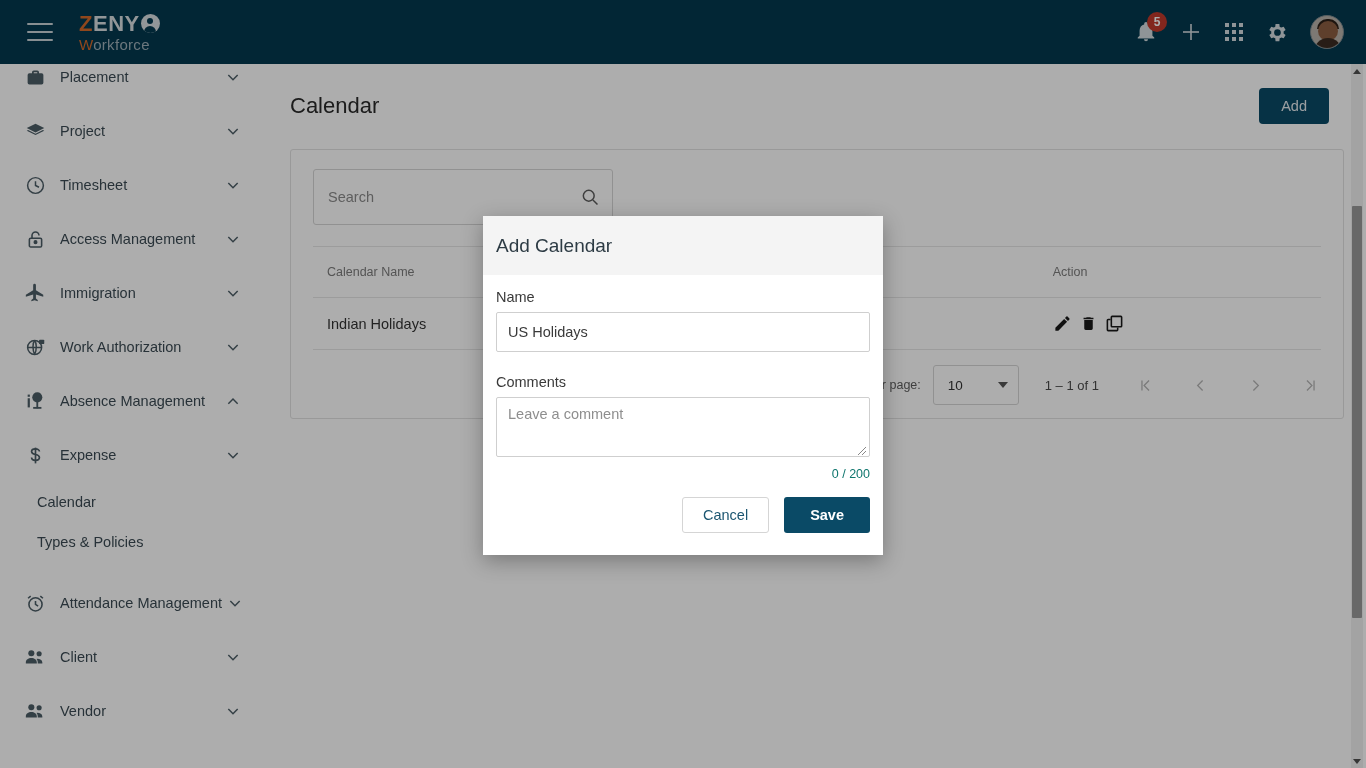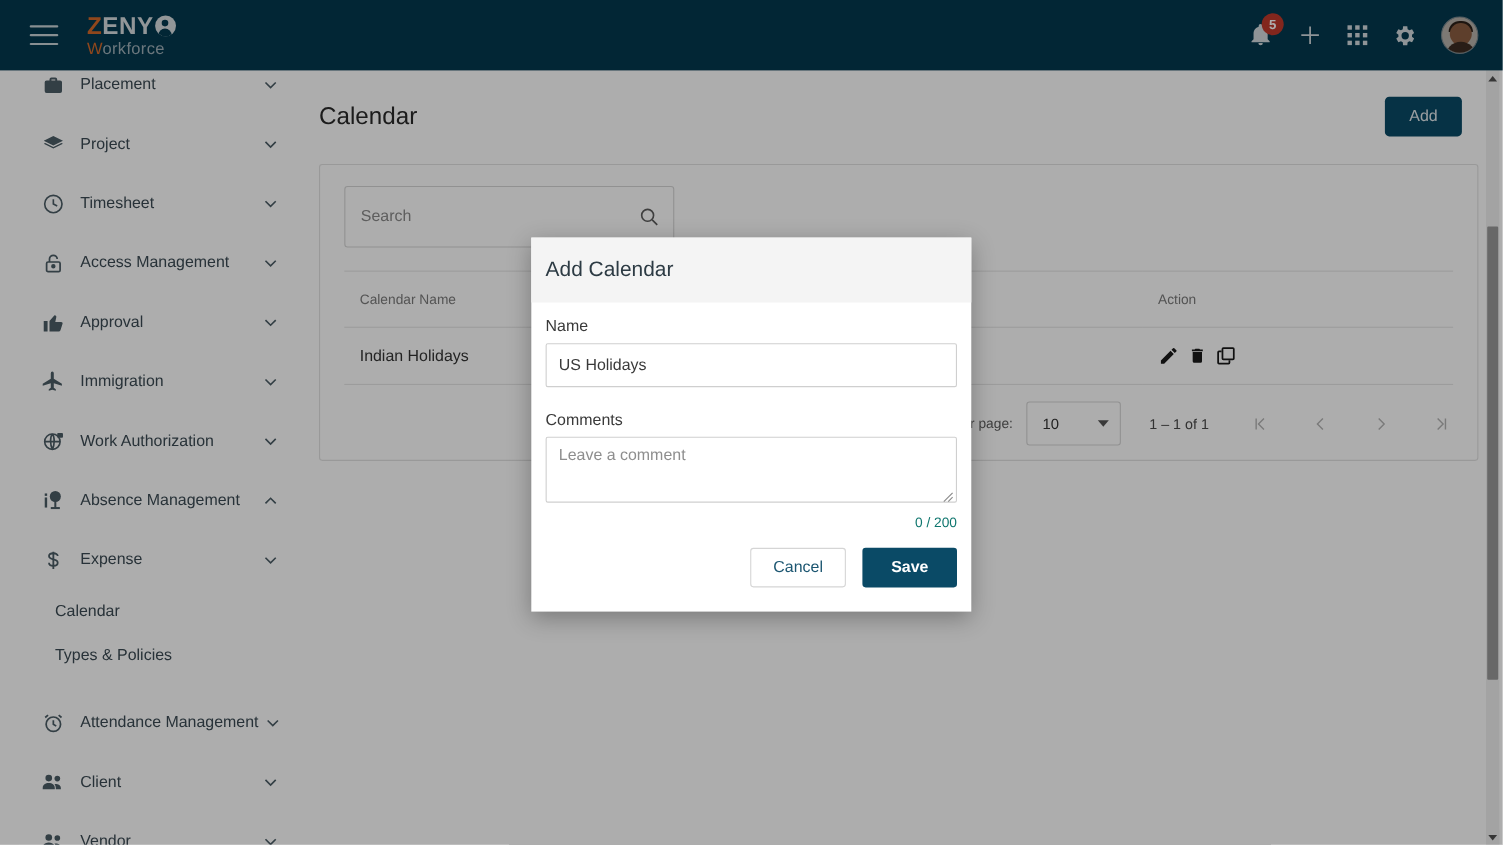--- a/index.html
+++ b/index.html
@@ -78,21 +78,21 @@
     position: absolute; width: 22px; height: 10px; border-radius: 11px 11px 0 0;
     background: #2c2018; left: 6px; top: 3px;
   }
   .avatar .body {
     position: absolute; width: 28px; height: 16px; border-radius: 14px 14px 0 0;
     background: #3b2c22; left: 3px; top: 22px;
   }
 
   
   .sidebar {
-    position: absolute; top: 64px; left: 17px;
+    position: absolute; top: 64px; left: 4px;
     width: 268px; height: 704px;
     background: #ffffff;
     overflow: hidden;
     z-index: 10;
   }
   .side-scroll {
     position: absolute; top: -14px; left: 0;
     width: 254px;
   }
   .side-item {
@@ -417,33 +417,20 @@
           </svg>
       </span>
       <span class="side-label">Access Management</span>
       <span class="side-chev">
         <svg width="16" height="16" viewBox="0 0 24 24" fill="none" stroke="currentColor" stroke-width="2.2">
             <polyline points="5,9 12,16 19,9"></polyline>
           </svg>
       </span>
     </div>
 
-    <div class="side-item">
-      <span class="side-ico">
-        <svg width="21" height="21" viewBox="0 0 24 24" fill="currentColor">
-            <path d="M2 10h4v11H2V10zm6 11h9.5a2 2 0 001.9-1.4l2-6.2A1.6 1.6 0 0019.9 11H14l1-4.6A1.8 1.8 0 0013.2 4L8 10v11z"></path>
-          </svg>
-      </span>
-      <span class="side-label">Approval</span>
-      <span class="side-chev">
-        <svg width="16" height="16" viewBox="0 0 24 24" fill="none" stroke="currentColor" stroke-width="2.2">
-            <polyline points="5,9 12,16 19,9"></polyline>
-          </svg>
-      </span>
-    </div>
 
     <div class="side-item">
       <span class="side-ico">
         <svg width="22" height="22" viewBox="0 0 24 24" fill="currentColor">
             <path d="M21 16v-2l-8-5V3.5a1.5 1.5 0 00-3 0V9l-8 5v2l8-2.5V18l-2 1.5V21l3.5-1 3.5 1v-1.5L13 18v-4.5L21 16z"></path>
           </svg>
       </span>
       <span class="side-label">Immigration</span>
       <span class="side-chev">
         <svg width="16" height="16" viewBox="0 0 24 24" fill="none" stroke="currentColor" stroke-width="2.2">

